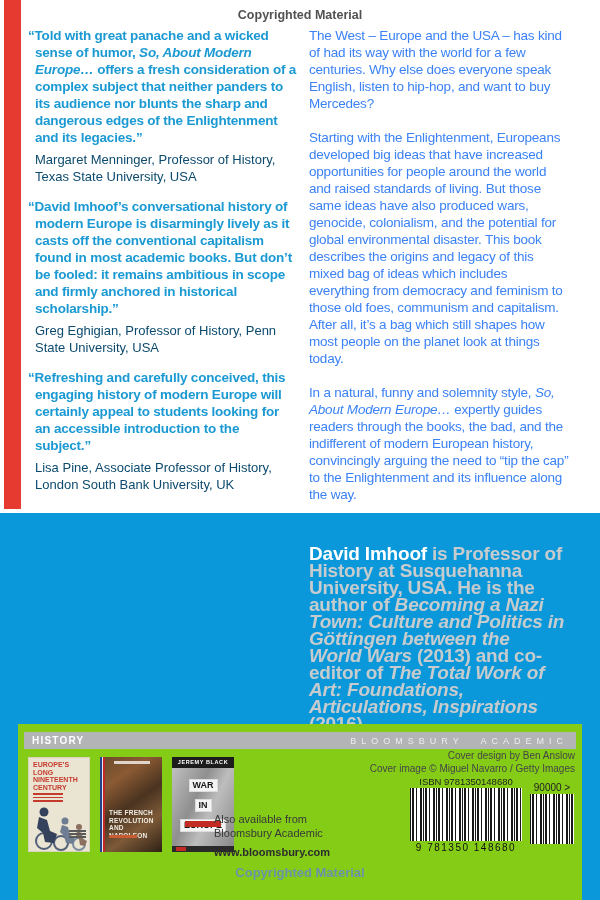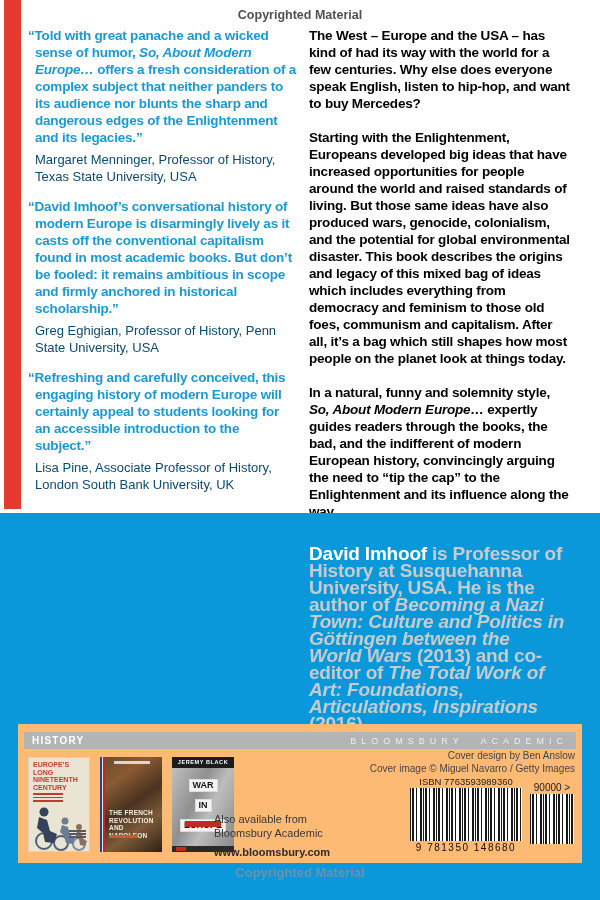--- a/index.html
+++ b/index.html
@@ -12,32 +12,32 @@
   .red-strip{position:absolute;left:4px;top:0;width:17px;height:509px;background:#e63a30;}
 
   
   .quotes-col{position:absolute;left:35px;top:27px;width:262px;}
   .qtext{margin:0 0 6px;color:#1b99d3;font-weight:700;font-size:13.5px;line-height:17px;
          letter-spacing:-0.2px;text-indent:-7px;}
   .attr{margin:0 0 13px;color:#0c4a6e;font-weight:400;font-size:13px;line-height:16.5px;}
 
   
   .desc-col{position:absolute;left:309px;top:27px;width:262px;}
-  .dpara{margin:0 0 17px;color:#000000;font-weight:700;font-size:13.5px;line-height:17px;
+  .dpara{margin:0 0 17px;color:#3b82f6;font-weight:400;font-size:13.5px;line-height:17px;
          letter-spacing:-0.2px;}
   .em{font-style:italic;}
 
   
   .blue{position:absolute;left:0;top:513px;width:600px;height:387px;background:#0a98da;}
   .bio{position:absolute;left:309px;top:32px;width:256px;margin:0;font-size:19px;
        font-weight:700;line-height:17px;color:#c6cbce;letter-spacing:-0.2px;}
   .bio .strong{color:#ffffff;}
 
   
-  .panel{position:absolute;left:18px;top:211px;width:564px;height:139px;background:#fdba74;}
+  .panel{position:absolute;left:18px;top:211px;width:564px;height:177px;background:#84cc16;}
   .graybar{position:absolute;left:6px;right:6px;top:8px;height:17px;background:#b2b4b6;
            display:flex;align-items:center;justify-content:space-between;
            padding:0 8px;box-sizing:border-box;}
   .cat{font-size:10px;font-weight:700;color:#ffffff;letter-spacing:1.2px;}
   .pub{font-size:9px;color:#ededee;letter-spacing:5px;word-spacing:10px;white-space:nowrap;}
 
   .books{position:absolute;left:10px;top:33px;display:flex;gap:10px;}
   .book{width:62px;height:95px;position:relative;overflow:hidden;flex:0 0 auto;}
 
   .book1{background:#eae4d3;border:1px solid #d8d2bf;box-sizing:border-box;}
@@ -187,21 +187,21 @@
       </div>
       <div class="website">www.bloomsbury.com</div>
 
       <div class="credits">
         <div>Cover design by Ben Anslow</div>
         <div>Cover image © Miguel Navarro / Getty Images</div>
       </div>
 
       <div class="bc-wrap">
         <div class="bc-main">
-          <div class="bc-label">ISBN 7763593989360</div>
+          <div class="bc-label">ISBN 9781350148680</div>
           <div class="bc-bars"></div>
           <div class="bc-digits">9 781350 148680</div>
         </div>
         <div class="bc-small">
           <div class="bc-label">90000 &gt;</div>
           <div class="bc-bars"></div>
         </div>
       </div>
 
     </div>

